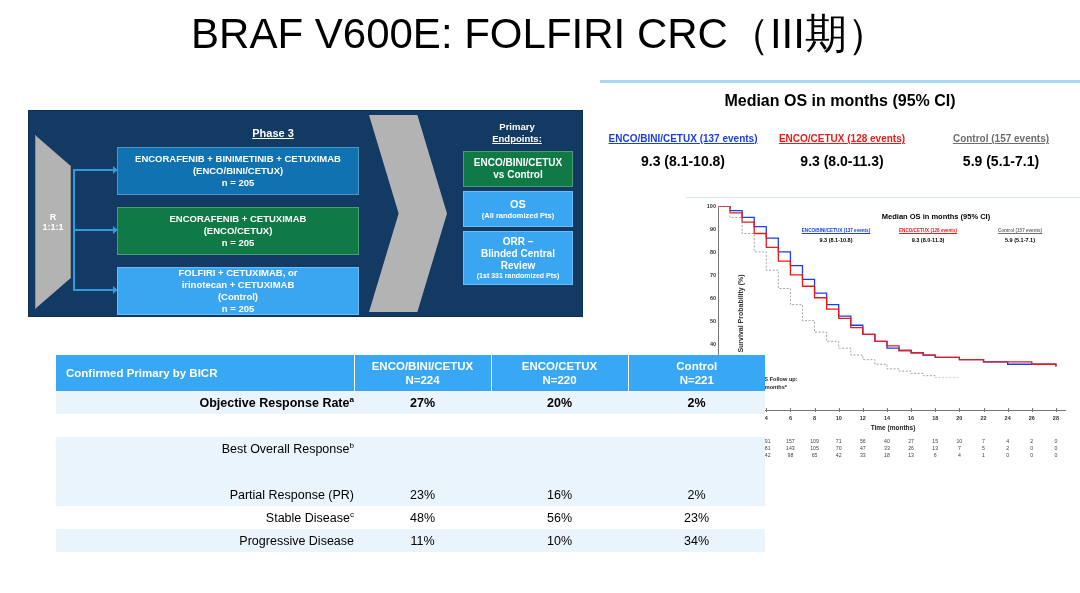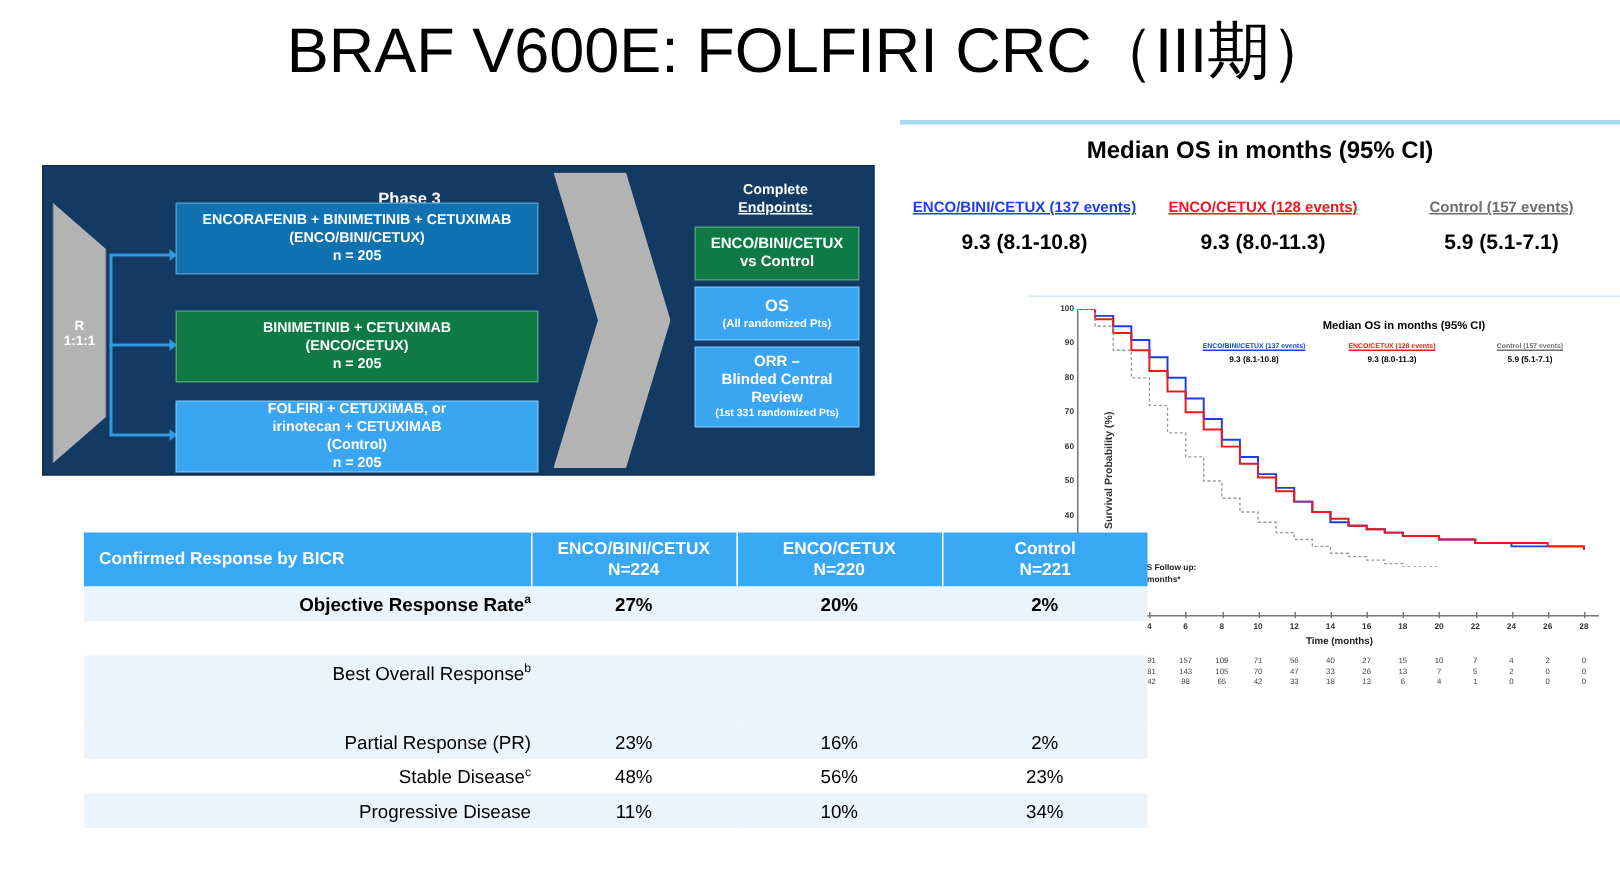--- a/index.html
+++ b/index.html
@@ -32,21 +32,21 @@
     font-size:9px;font-weight:bold;color:#ffffff;text-align:center;line-height:1.15;
   }
   .arm{
     position:absolute;left:88px;width:240px;border:1px solid rgba(255,255,255,.25);
     display:flex;flex-direction:column;align-items:center;justify-content:center;
     text-align:center;color:#ffffff;font-weight:bold;line-height:1.25;
   }
   .arm .l1{font-size:9.5px;}
   .arm .l2{font-size:9.5px;}
   .arm .l3{font-size:9.5px;}
-  .arm1{top:24px;height:46px;background:#1072b0;}
+  .arm1{top:36px;height:46px;background:#1072b0;}
   .arm2{top:96px;height:46px;background:#0f7a46;}
   .arm3{top:156px;height:46px;background:#3aa5f0;}
   .connector{position:absolute;left:44px;top:59px;width:2px;height:120px;background:#2f9ae0;}
   .conn-h{position:absolute;left:44px;width:44px;height:2px;background:#2f9ae0;}
   .conn-h::after{
     content:"";position:absolute;right:-1px;top:-3px;
     border-left:5px solid #2f9ae0;border-top:4px solid transparent;border-bottom:4px solid transparent;
   }
   .ch1{top:58px;} .ch2{top:118px;} .ch3{top:178px;}
   .grey-chevron{
@@ -174,37 +174,37 @@
   <div class="conn-h ch2"></div>
   <div class="conn-h ch3"></div>
 
   <div class="arm arm1">
     <div class="l1">ENCORAFENIB + BINIMETINIB + CETUXIMAB</div>
     <div class="l2">(ENCO/BINI/CETUX)</div>
     <div class="l3">n = 205</div>
   </div>
 
   <div class="arm arm2">
-    <div class="l1">BINIMETINIB + CETUXIMAB</div>
+    <div class="l1">ENCORAFENIB + CETUXIMAB</div>
     <div class="l2">(ENCO/CETUX)</div>
     <div class="l3">n = 205</div>
   </div>
 
   <div class="arm arm3">
     <div class="l1">FOLFIRI + CETUXIMAB, or</div>
     <div class="l2">irinotecan + CETUXIMAB</div>
     <div class="l2">(Control)</div>
     <div class="l3">n = 205</div>
   </div>
 
   <div class="grey-chevron"></div>
 
   <div class="endpoints">
     <div class="ep-title">
-      <span>Complete</span><br>
+      <span>Primary</span><br>
       <span class="u">Endpoints:</span>
     </div>
 
     <div class="ep-box ep1">
       <div>ENCO/BINI/CETUX</div>
       <div>vs Control</div>
     </div>
 
     <div class="ep-box ep2">
       <div class="big">OS</div>
@@ -355,21 +355,21 @@
 
 <table class="resp-table">
   <colgroup>
     <col style="width:298px">
       <col style="width:137px">
       <col style="width:137px">
       <col style="width:137px">
   </colgroup>
   <thead>
     <tr>
-      <th class="lbl">Confirmed Response by BICR</th>
+      <th class="lbl">Confirmed Primary by BICR</th>
       <th class="num">
         <span>ENCO/BINI/CETUX</span><br>
         <span>N=224</span>
       </th>
       <th class="num">
         <span>ENCO/CETUX</span><br>
         <span>N=220</span>
       </th>
       <th class="num" style="border-right:none">
         <span>Control</span><br>

